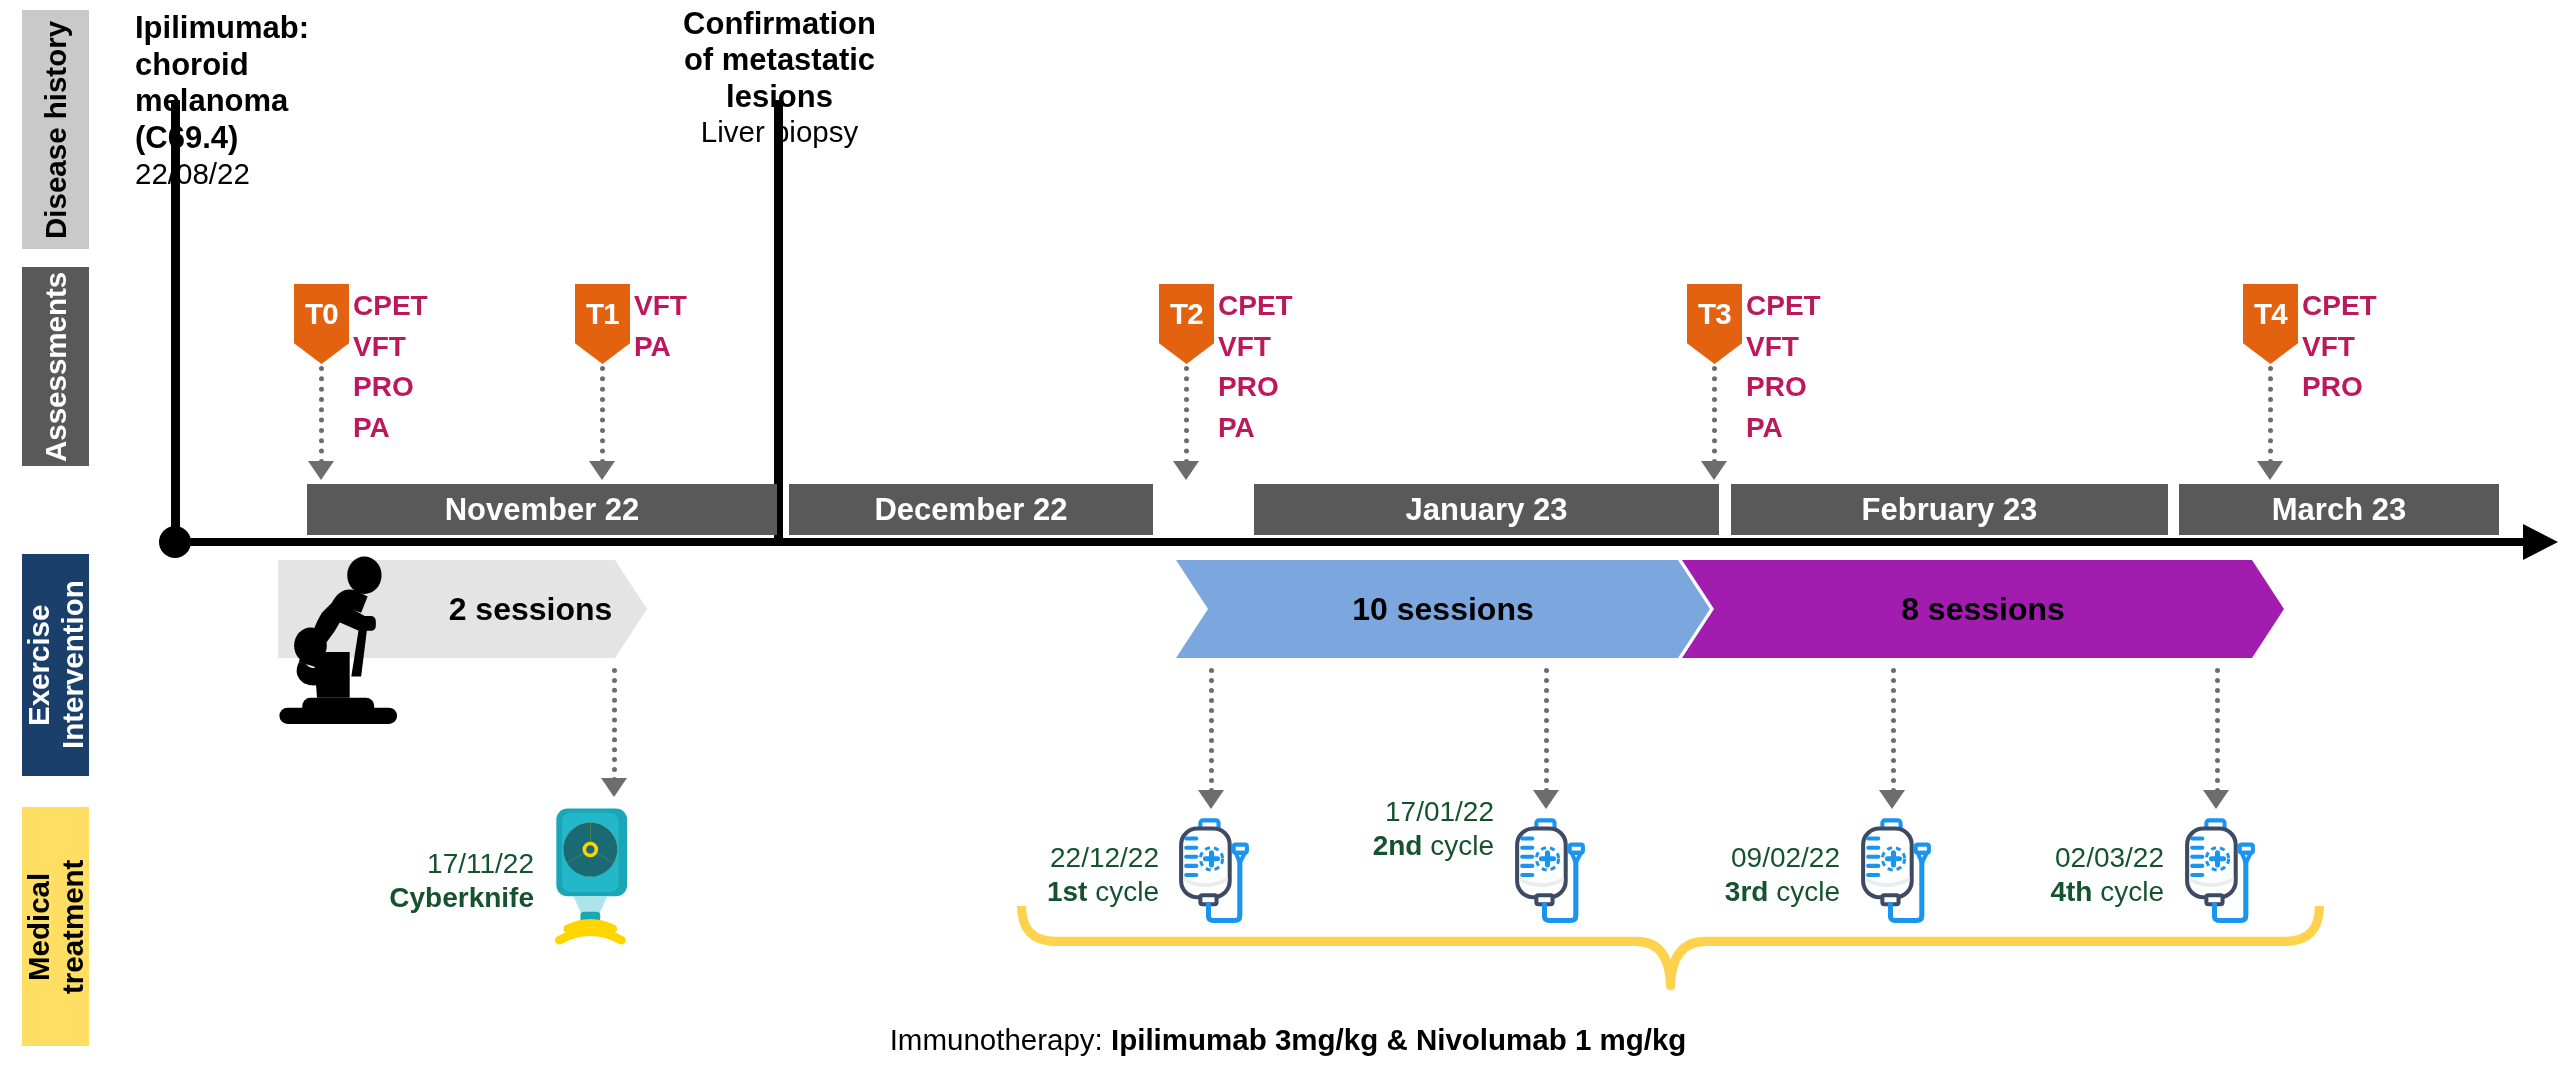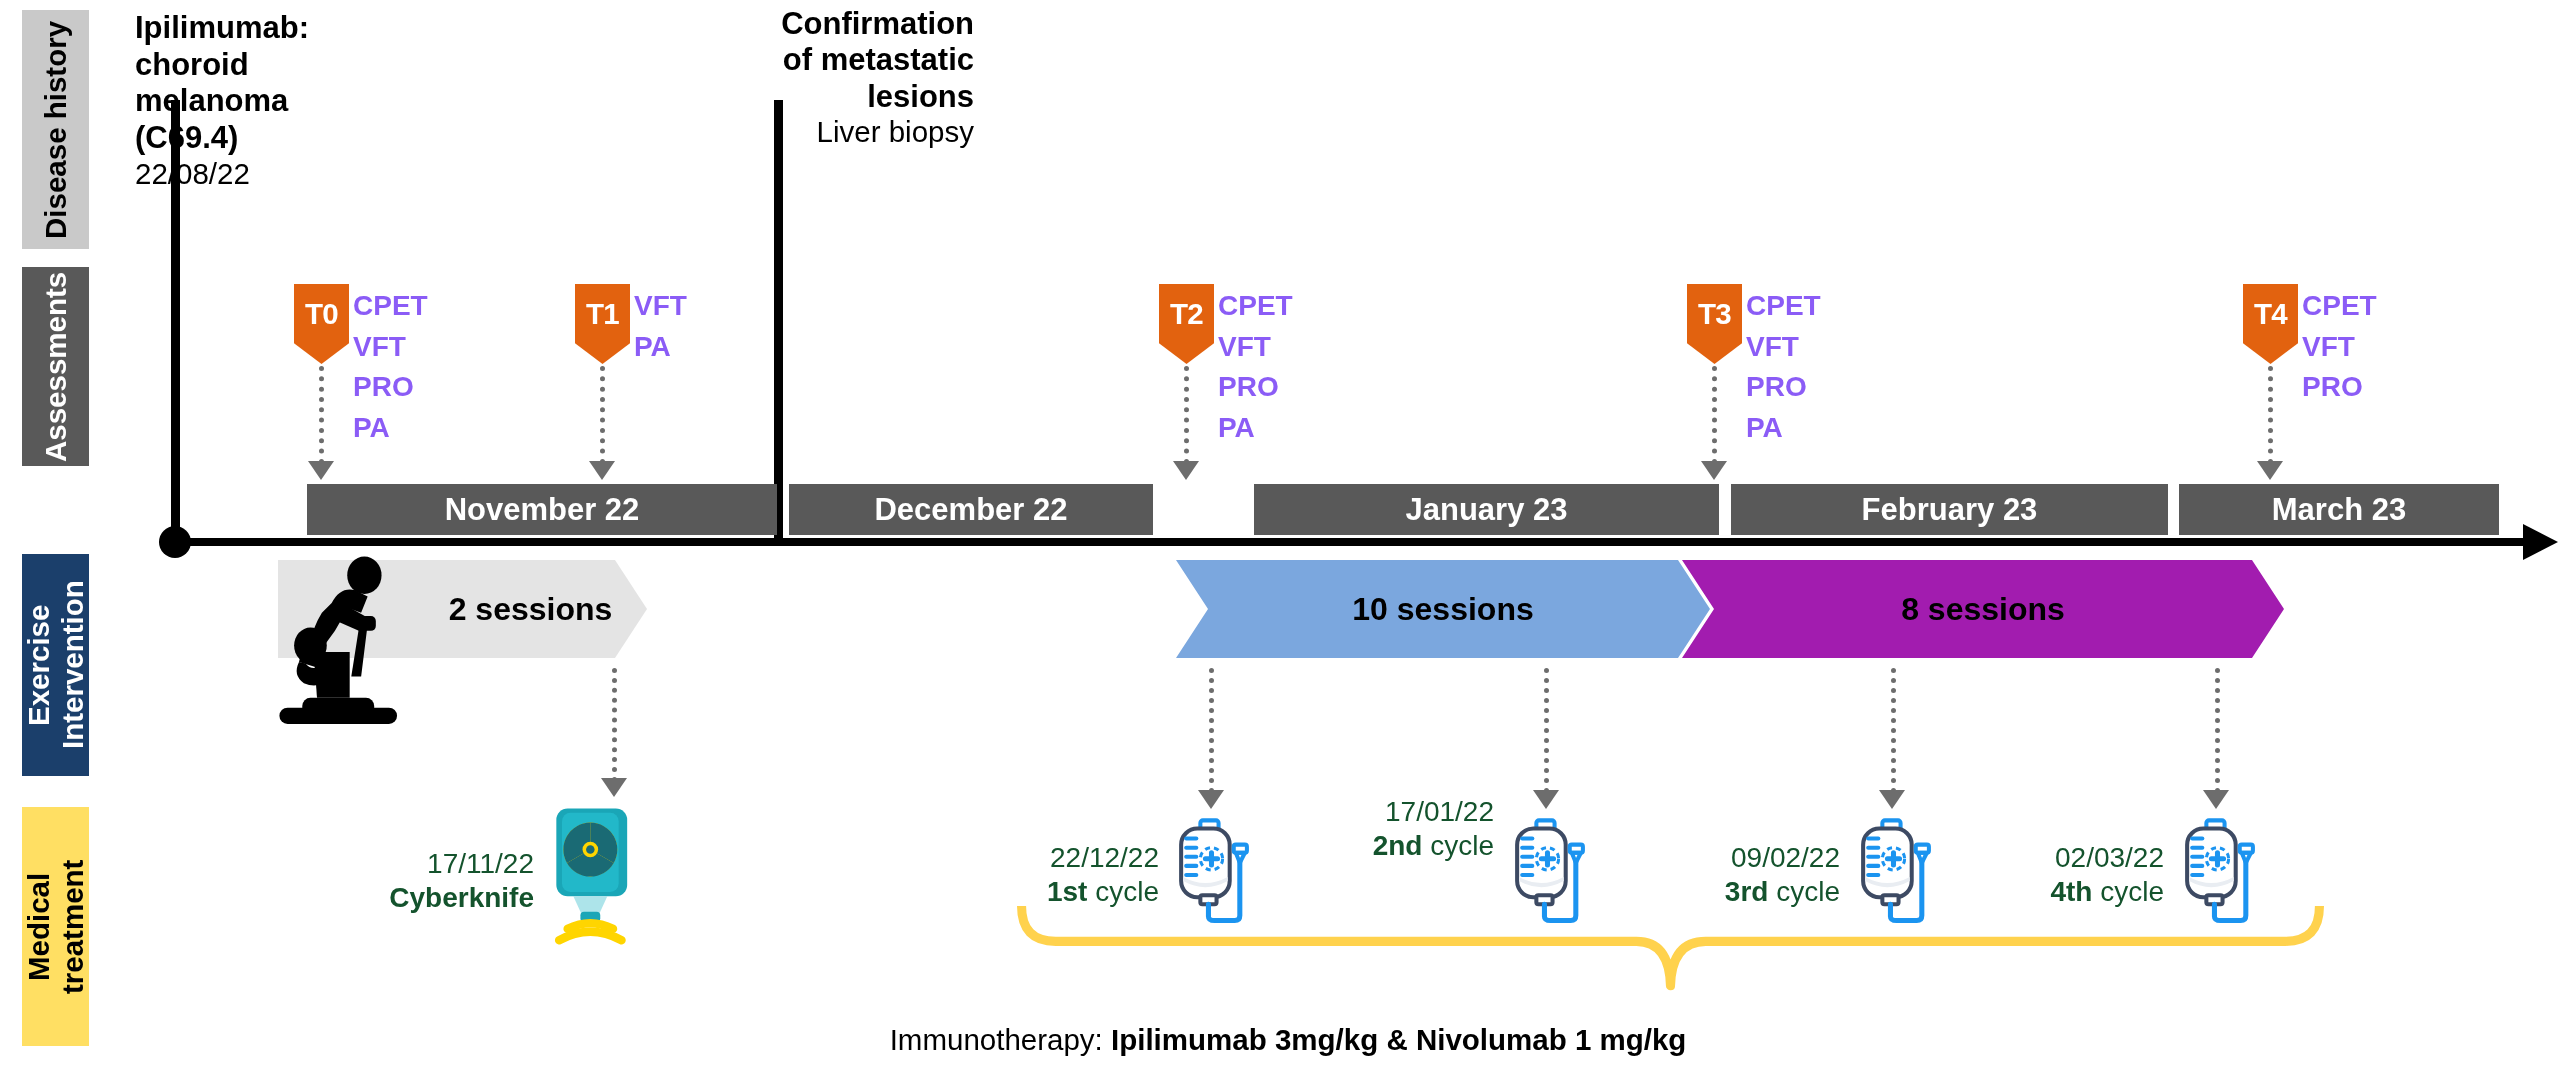--- a/index.html
+++ b/index.html
@@ -15,41 +15,41 @@
   #lbl-disease{left:21.6px;top:10.2px;width:67px;height:239px;background:#c9c9c9;color:#000;font-size:29.5px;}
   #lbl-assess {left:21.6px;top:267px;width:67px;height:199px;background:#595959;color:#fff;font-size:29.5px;}
   #lbl-exer   {left:21.6px;top:554px;width:67px;height:222px;background:#1b3f6b;color:#fff;font-size:29.5px;}
   #lbl-med    {left:21.6px;top:807px;width:67px;height:239px;background:#ffdf63;color:#000;font-size:29.5px;}
 
   
   .dh{position:absolute;line-height:1.18;color:#000;}
   .dh .b{font-weight:bold;font-size:31px;display:block;}
   .dh .n{font-weight:normal;font-size:29.5px;display:block;}
   #dh-1{left:135px;top:10.2px;width:205px;text-align:left;}
-  #dh-2{left:633px;top:5.7px;width:341px;text-align:right;}
+  #dh-2{left:609px;top:5.7px;width:341px;text-align:center;}
 
   
   .evline{position:absolute;width:9px;background:#000;}
   #ev1{left:171px;top:100px;height:446px;}
   #ev2{left:774px;top:100px;height:446px;}
 
   
   #axis{position:absolute;left:170px;top:538px;width:2364px;height:8px;background:#000;}
   #axis-dot{position:absolute;left:159px;top:526px;width:32px;height:32px;border-radius:50%;background:#000;}
   #axis-head{position:absolute;left:2523px;top:524px;width:0;height:0;
              border-top:18px solid transparent;border-bottom:18px solid transparent;
              border-left:35px solid #000;}
 
   
   .tmark{position:absolute;}
   .pennant{position:absolute;width:55px;height:80px;background:#e2620f;
            clip-path:polygon(0 0,100% 0,100% 74%,50% 100%,0 74%);
            display:flex;align-items:flex-start;justify-content:center;}
   .pennant span{color:#fff;font-size:29.5px;font-weight:bold;margin-top:12.5px;letter-spacing:-0.6px;}
-  .tlist{position:absolute;left:59px;top:2.3px;color:#8b5cf6;font-size:28px;
+  .tlist{position:absolute;left:59px;top:2.3px;color:#be185d;font-size:28px;
          font-weight:bold;line-height:1.45;white-space:nowrap;}
   .dotline{position:absolute;width:0;border-left:5.1px dotted #6d6d6d;}
   .dotarrow{position:absolute;width:0;height:0;
             border-left:13.6px solid transparent;border-right:13.6px solid transparent;
             border-top:19.3px solid #6d6d6d;}
 
   
   .mbar{position:absolute;top:484px;height:51px;background:#595959;color:#fff;
         display:flex;align-items:center;justify-content:center;
         font-size:31px;font-weight:bold;}

